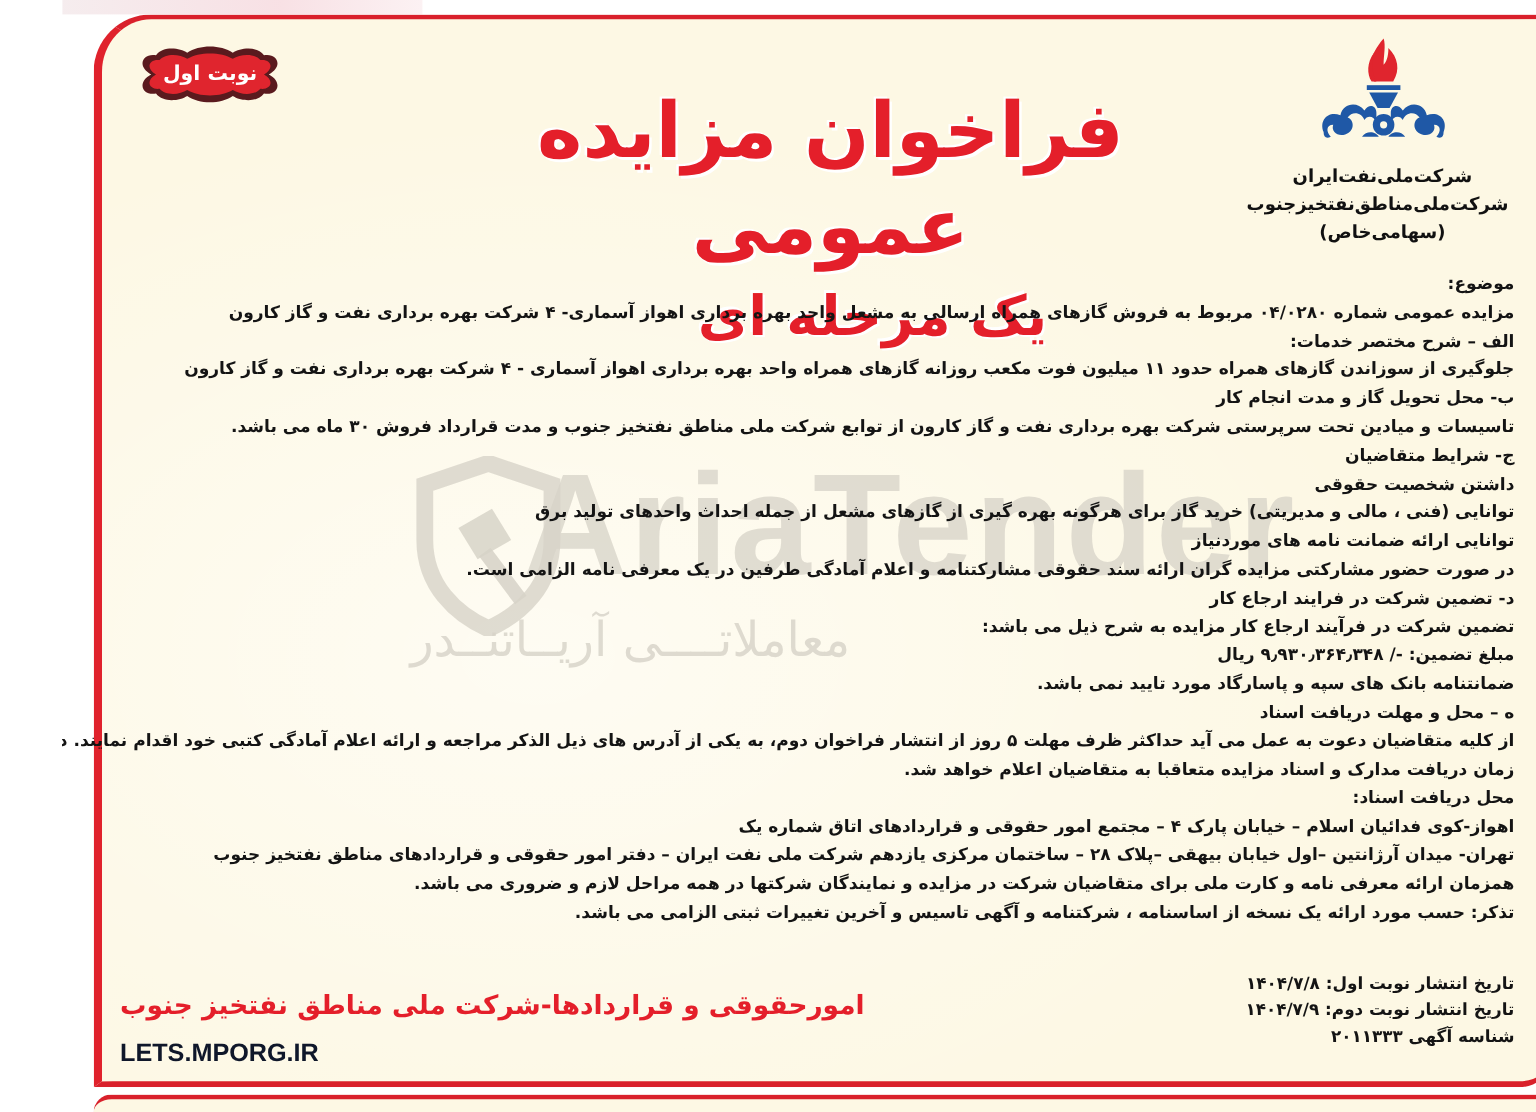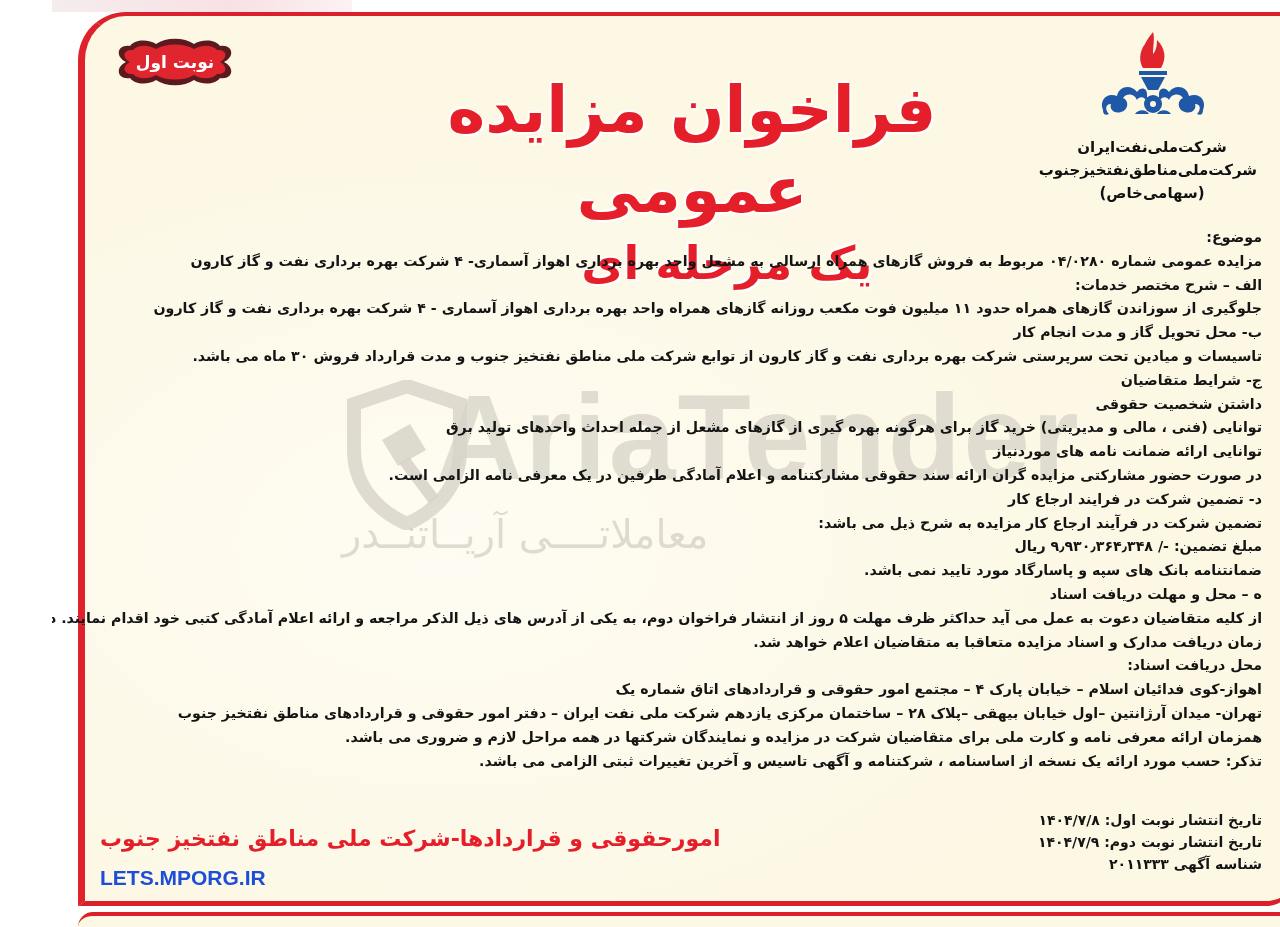--- a/index.html
+++ b/index.html
@@ -97,21 +97,21 @@
     }
     .body-text p { white-space: nowrap; }
 
     
     .footer-title {
       position: absolute; left: 48px; top: 826px; z-index: 2;
       color: #e41f2a; font-weight: bold; font-size: 22px; direction: rtl; white-space: nowrap;
     }
     .footer-url {
       position: absolute; left: 48px; top: 866px; z-index: 2;
-      color: #1d4ed8; font-weight: bold; font-size: 21px; direction: ltr;
+      color: #0f172a; font-weight: bold; font-size: 21px; direction: ltr;
       font-family: "Liberation Sans", sans-serif;
     }
     .dates {
       position: absolute; right: 70px; top: 809px; z-index: 2;
       color: #141414; font-weight: bold; font-size: 14px; line-height: 22px; text-align: right;
     }
   </style>
 </head>
 <body>
 

